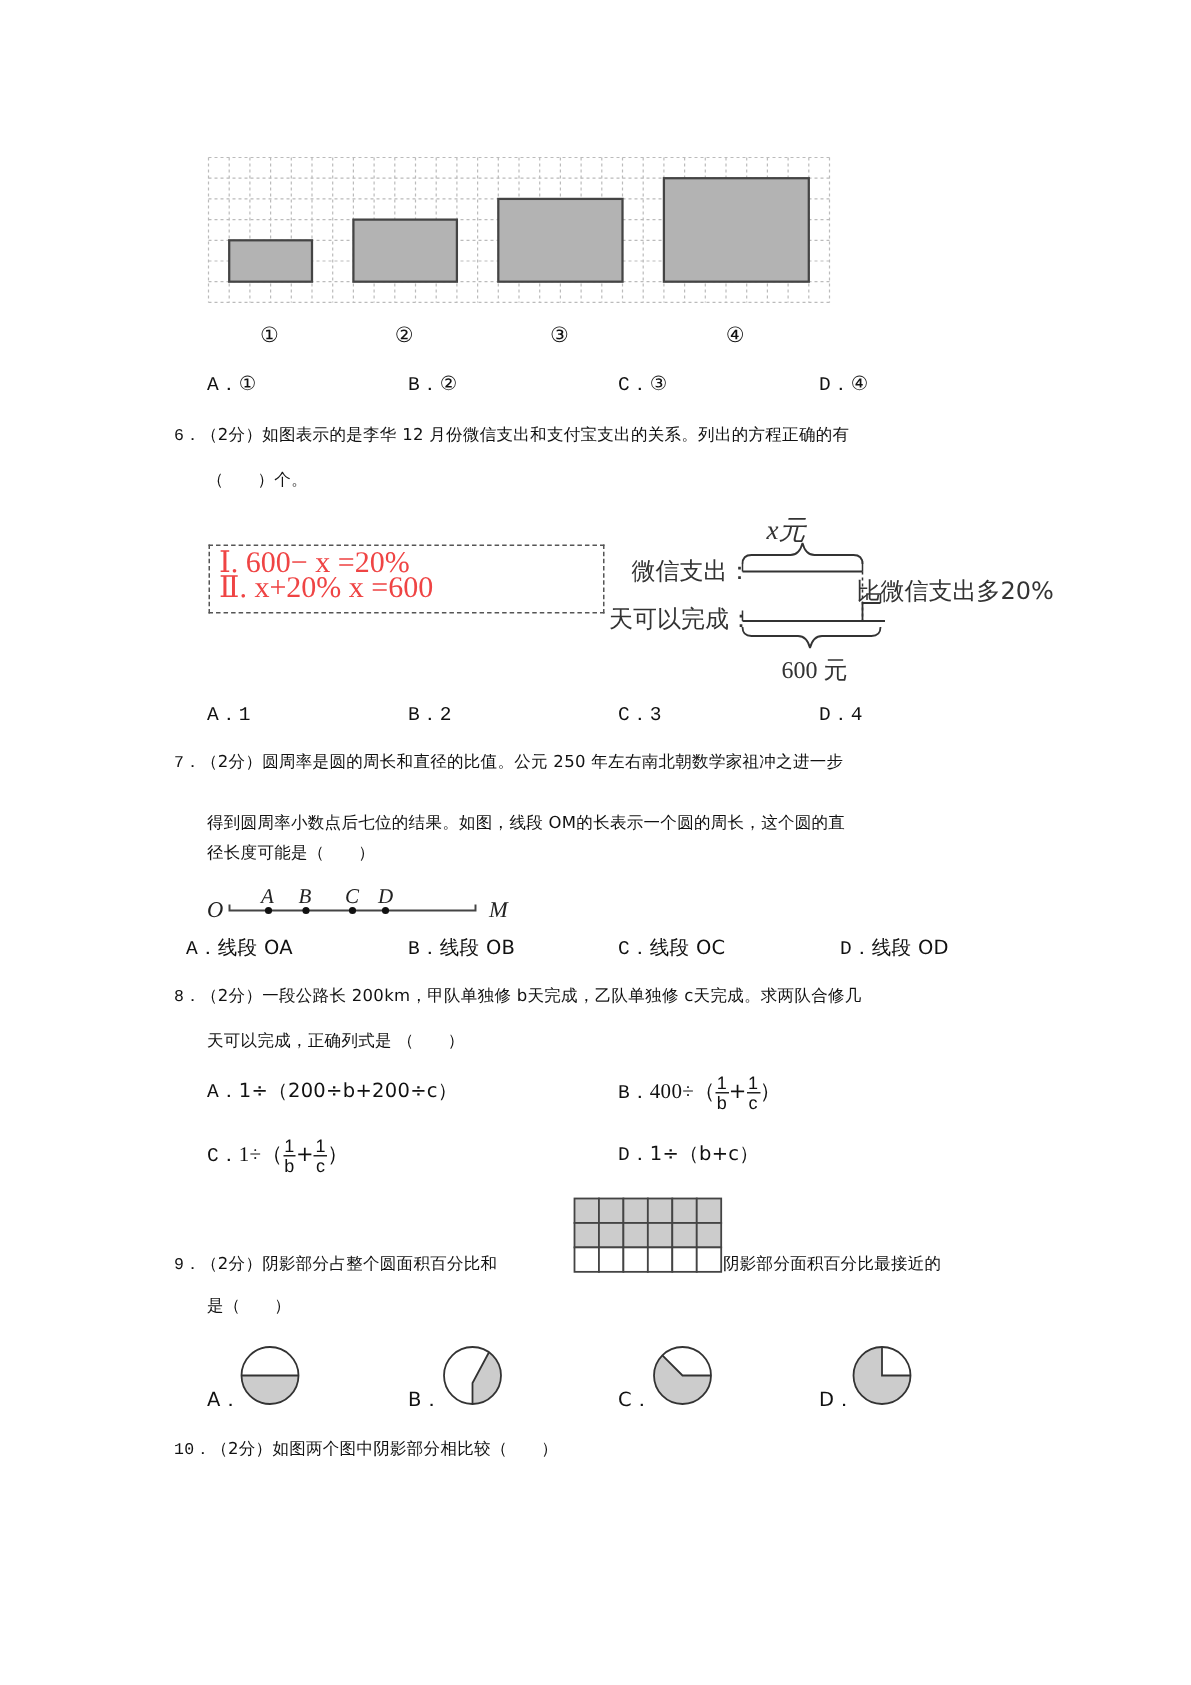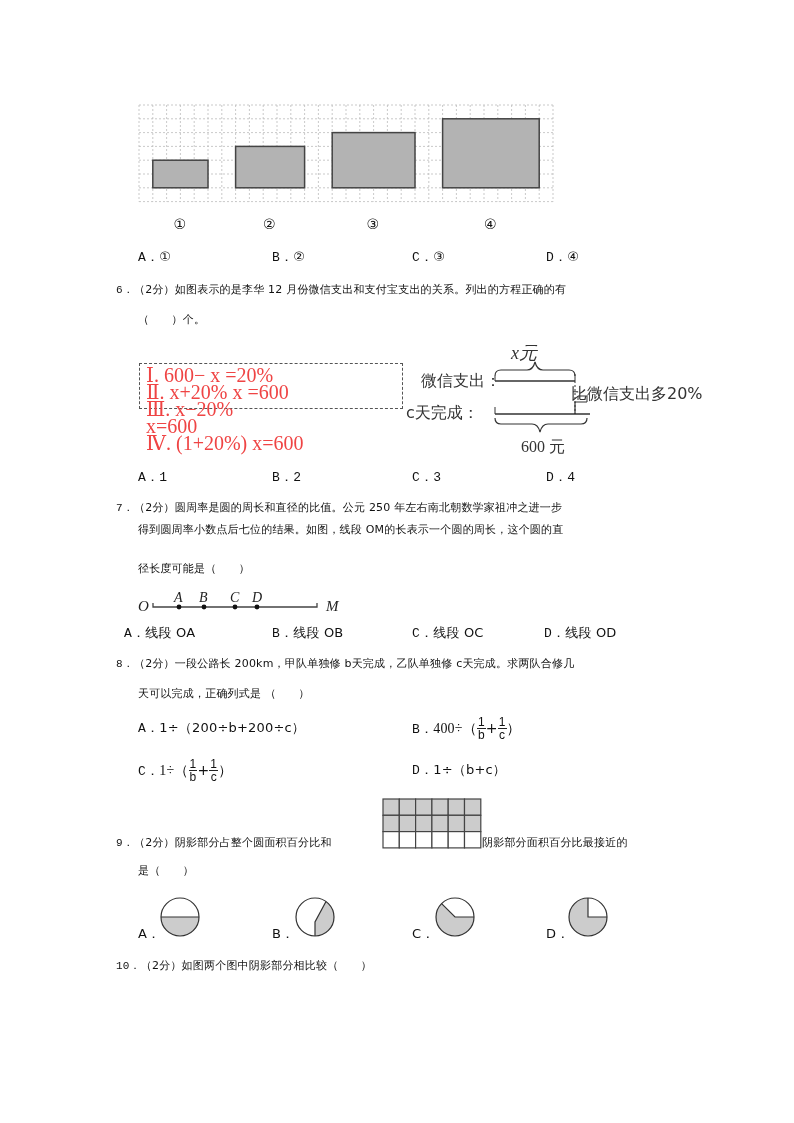--- a/index.html
+++ b/index.html
@@ -86,62 +86,61 @@
   <span class="optlabel">D．</span><span>④</span>
 </div>
 
 <div class="abs txt" style="left:116px;top:282px">
   <span class="mono">6．</span><span>（2分）如图表示的是李华 12 月份微信支出和支付宝支出的关系。列出的方程正确的有</span>
 </div>
 <div class="abs txt" style="left:138px;top:312px">（　　）个。</div>
 
 <div class="abs eqbox" style="left:139px;top:363px;width:250px;height:38px">
   <div class="row"><span style="width:128px">Ⅰ. 600− x =20%</span><span>Ⅱ. x+20% x =600</span></div>
-  <div class="row"><span style="width:128px">Ⅲ. x−20% x=600</span><span>Ⅳ. (1+20%) x=600</span></div>
 </div>
 
 <svg class="abs" style="left:490px;top:352px" width="100" height="90" viewBox="0 0 100 90">
 
   <path d="M5,24 Q5,18 11,18 L37,18 Q43,18 45,10 Q47,18 53,18 L79,18 Q85,18 85,24" fill="none" stroke="#333" stroke-width="1.2"></path>
   <line x1="5" y1="24" x2="5" y2="29" stroke="#333" stroke-width="1"></line>
   <line x1="5" y1="29" x2="85" y2="29" stroke="#333" stroke-width="1.3"></line>
   <line x1="85" y1="22" x2="85" y2="29" stroke="#333" stroke-width="1"></line>
   <line x1="85" y1="29" x2="85" y2="62" stroke="#333" stroke-width="1" stroke-dasharray="2,2"></line>
 
   <line x1="5" y1="55" x2="5" y2="62" stroke="#333" stroke-width="1"></line>
   <line x1="5" y1="62" x2="100" y2="62" stroke="#333" stroke-width="1.3"></line>
 
   <path d="M85,62 L85,50 L97,50" fill="none" stroke="#333" stroke-width="1.2"></path>
   <path d="M88,48 L88,44 L97,44 L97,50" fill="none" stroke="#333" stroke-width="1"></path>
 
   <path d="M5,66 Q5,72 11,72 L42,72 Q48,72 50,80 Q52,72 58,72 L91,72 Q97,72 97,66" fill="none" stroke="#333" stroke-width="1.2"></path>
 </svg>
 <div class="abs diag-label it" style="left:511px;top:341px;font-size:18px">x元</div>
 <div class="abs diag-label" style="left:421px;top:371px">微信支出：</div>
-<div class="abs diag-label" style="left:406px;top:403px">c天完成：</div>
+<div class="abs diag-label" style="left:406px;top:403px">天可以完成：</div>
 <div class="abs diag-label" style="left:571px;top:384px">比微信支出多20%</div>
 <div class="abs diag-label serif" style="left:521px;top:437px">600 元</div>
 
 <div class="abs txt opt" style="left:138px;top:469px">
   <span class="optlabel">A．</span><span class="mono">1</span>
 </div>
 <div class="abs txt opt" style="left:272px;top:469px">
   <span class="optlabel">B．</span><span class="mono">2</span>
 </div>
 <div class="abs txt opt" style="left:412px;top:469px">
   <span class="optlabel">C．</span><span class="mono">3</span>
 </div>
 <div class="abs txt opt" style="left:546px;top:469px">
   <span class="optlabel">D．</span><span class="mono">4</span>
 </div>
 
 <div class="abs txt" style="left:116px;top:500px">
   <span class="mono">7．</span><span>（2分）圆周率是圆的周长和直径的比值。公元 250 年左右南北朝数学家祖冲之进一步</span>
 </div>
-<div class="abs txt" style="left:138px;top:522px">得到圆周率小数点后七位的结果。如图，线段 OM的长表示一个圆的周长，这个圆的直</div>
+<div class="abs txt" style="left:138px;top:541px">得到圆周率小数点后七位的结果。如图，线段 OM的长表示一个圆的周长，这个圆的直</div>
 <div class="abs txt" style="left:138px;top:561px">径长度可能是（　　）</div>
 
 <svg class="abs" style="left:136px;top:590px" width="210" height="28" viewBox="0 0 210 28">
   <text x="2" y="21" font-family="Liberation Serif, serif" font-style="italic" font-size="15" fill="#222">O</text>
   <path d="M17,13 L17,17 L181,17 L181,13" fill="none" stroke="#444" stroke-width="1.3"></path>
   <g id="q7-points">
       <circle cx="43" cy="17" r="2.4" fill="#111"></circle>
       <text x="38" y="12" font-family="Liberation Serif, serif" font-style="italic" font-size="14" fill="#222">A</text>
       <circle cx="68" cy="17" r="2.4" fill="#111"></circle>
       <text x="63" y="12" font-family="Liberation Serif, serif" font-style="italic" font-size="14" fill="#222">B</text>
@@ -155,21 +154,21 @@
 
 <div class="abs txt opt" style="left:124px;top:625px">
   <span class="optlabel">A．</span><span>线段 OA</span>
 </div>
 <div class="abs txt opt" style="left:272px;top:625px">
   <span class="optlabel">B．</span><span>线段 OB</span>
 </div>
 <div class="abs txt opt" style="left:412px;top:625px">
   <span class="optlabel">C．</span><span>线段 OC</span>
 </div>
-<div class="abs txt opt" style="left:544px;top:625px">
+<div class="abs txt opt" style="left:560px;top:625px">
   <span class="optlabel">D．</span><span>线段 OD</span>
 </div>
 
 <div class="abs txt" style="left:116px;top:656px">
   <span class="mono">8．</span><span>（2分）一段公路长 200km，甲队单独修 b天完成，乙队单独修 c天完成。求两队合修几</span>
 </div>
 <div class="abs txt" style="left:138px;top:686px">天可以完成，正确列式是 （　　）</div>
 
 <div class="abs txt opt" style="left:138px;top:720px">
   <span class="optlabel">A．</span><span>1÷（200÷b+200÷c）</span>

